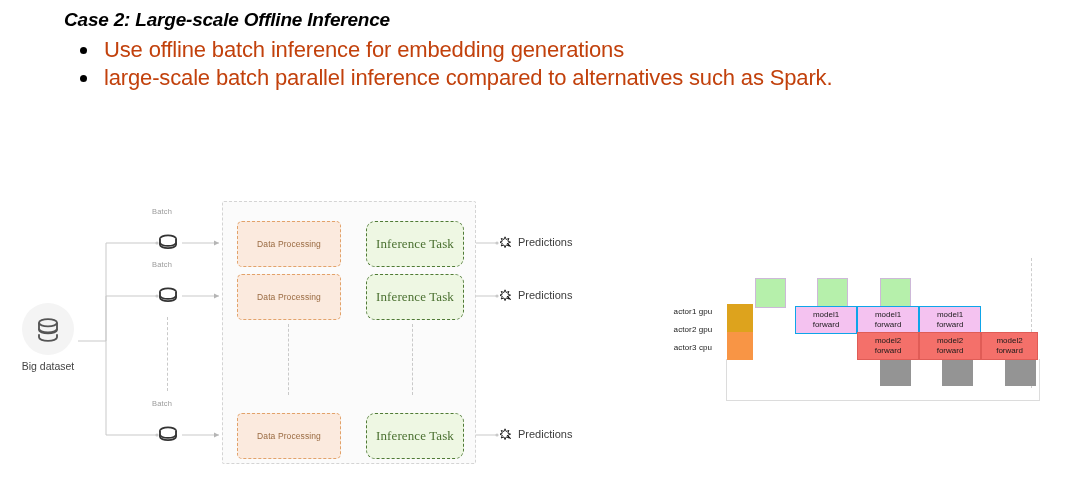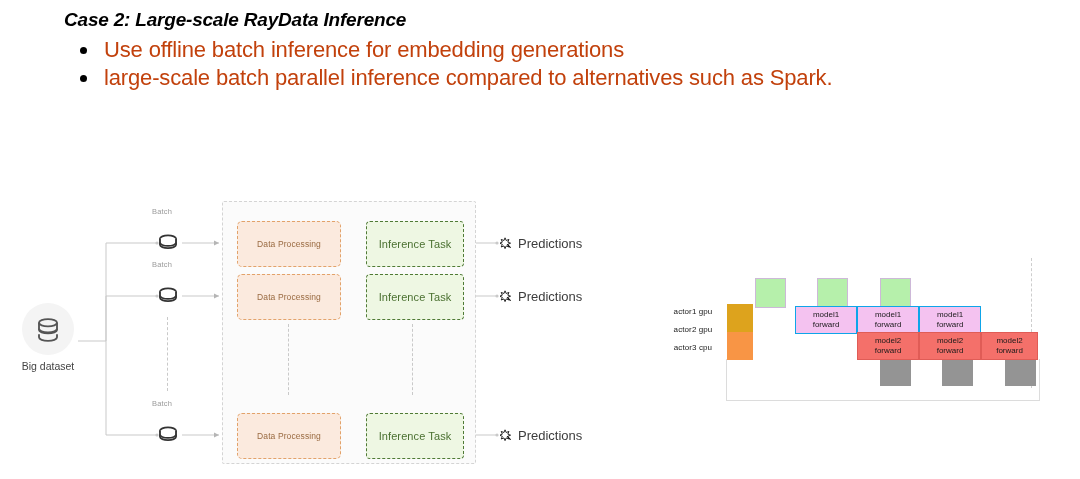--- a/index.html
+++ b/index.html
@@ -36,27 +36,27 @@
     border:1px dashed #d4d4d4;background:#fbfbfb;border-radius:2px;
   }
   .dp-box{
     position:absolute;width:102px;height:44px;
     background:#fbeade;border:1px dashed #e2a26a;border-radius:5px;
     display:flex;align-items:center;justify-content:center;
     font-size:8.5px;color:#9a6b42;letter-spacing:.1px;
   }
   .inf-box{
     position:absolute;width:96px;height:44px;
-    background:#eef7e3;border:1px dashed #4f7a35;border-radius:4px;
+    background:#eef7e3;border:1px dashed #4f7a35;border-radius:9px;
     display:flex;align-items:center;justify-content:center;
-    font-size:11px;color:#4a7030;letter-spacing:.1px;
+    font-size:13px;color:#4a7030;letter-spacing:.1px;font-family:Liberation Serif, serif;
   }
   .pred{
-    position:absolute;display:flex;align-items:center;gap:5px;
-    font-size:13px;color:#3c3c3c;
+    position:absolute;display:flex;gap:5px;
+    font-size:11px;color:#3c3c3c;
   }
   .batch-label{
     position:absolute;font-size:7.5px;color:#9a9a9a;letter-spacing:.2px;
   }
   .cyl{position:absolute;}
   #bigds-label{
     position:absolute;left:8px;top:175px;width:80px;text-align:center;
     font-size:10.5px;color:#444;
   }
   #bigds-glow{
@@ -90,21 +90,21 @@
     display:flex;flex-direction:column;align-items:center;justify-content:center;
     height:100%;font-size:8px;line-height:10px;text-align:center;
   }
   .blk.pink .lbl{color:#1a1a1a;}
   .blk.red .lbl{color:#1a1a1a;}
 </style>
 </head>
 <body>
 
 <div id="text-block">
-  <div id="slide-title">Case 2: Large-scale RayData Inference</div>
+  <div id="slide-title">Case 2: Large-scale Offline Inference</div>
   <ul class="bullets">
     <li>
       <span class="dot"></span>
       <span class="ln">Use offline batch inference for embedding generations</span>
     </li>
     <li>
       <span class="dot"></span>
       <span class="ln">large-scale batch parallel inference compared to alternatives such as Spark.</span>
     </li>
   </ul>

